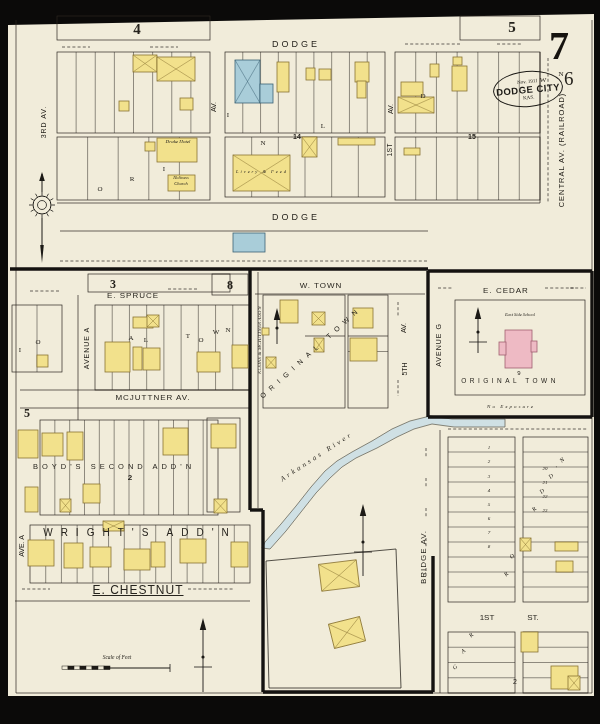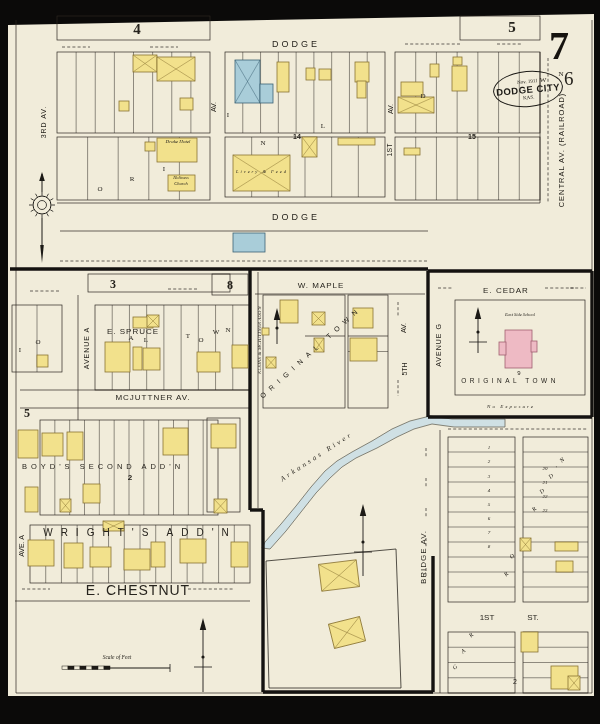--- a/index.html
+++ b/index.html
@@ -484,25 +484,25 @@
       <rect x="86" y="666" width="6" height="3.6" fill="#f1ecda" stroke="#1c1a16" stroke-width="0.5"></rect>
       <rect x="92" y="666" width="6" height="3.6" fill="#1c1a16" stroke="#1c1a16" stroke-width="0.5"></rect>
       <rect x="98" y="666" width="6" height="3.6" fill="#f1ecda" stroke="#1c1a16" stroke-width="0.5"></rect>
       <rect x="104" y="666" width="6" height="3.6" fill="#1c1a16" stroke="#1c1a16" stroke-width="0.5"></rect>
       <line x1="170" y1="664" x2="170" y2="672" stroke="#1c1a16" stroke-width="0.8"></line>
     </g>
   </svg>
 <div id="labels">
     <span class="lbl" style="left: 296px; top: 44px; font-size: 9px; letter-spacing: 3px; transform: translate(-50%, -50%) rotate(0deg);">DODGE</span>
     <span class="lbl" style="left: 296px; top: 217px; font-size: 9px; letter-spacing: 3px; transform: translate(-50%, -50%) rotate(0deg);">DODGE</span>
-    <span class="lbl" style="left: 133px; top: 296px; font-size: 8px; letter-spacing: 1px; transform: translate(-50%, -50%) rotate(0deg); margin-top: 36px;">E. SPRUCE</span>
+    <span class="lbl" style="left: 133px; top: 296px; font-size: 8px; letter-spacing: 1px; transform: translate(-50%, -50%) rotate(0deg);">E. SPRUCE</span>
     <span class="lbl" style="left: 153px; top: 398px; font-size: 8px; letter-spacing: 1px; transform: translate(-50%, -50%) rotate(0deg);">MCJUTTNER AV.</span>
-    <span class="lbl" style="left: 321px; top: 286px; font-size: 8px; letter-spacing: 1px; transform: translate(-50%, -50%) rotate(0deg);">W. MAPLE</span>
+    <span class="lbl" style="left: 321px; top: 286px; font-size: 8px; letter-spacing: 1px; transform: translate(-50%, -50%) rotate(0deg);">W. TOWN</span>
     <span class="lbl" style="left: 506px; top: 291px; font-size: 8px; letter-spacing: 1px; transform: translate(-50%, -50%) rotate(0deg);">E. CEDAR</span>
-    <span class="lbl" style="left: 138px; top: 590px; font-size: 14px; letter-spacing: 1px; transform: translate(-50%, -50%) rotate(0deg);">E. CHESTNUT</span>
+    <span class="lbl" style="left: 138px; top: 590px; font-size: 12px; letter-spacing: 1px; transform: translate(-50%, -50%) rotate(0deg); text-decoration: underline;">E. CHESTNUT</span>
     <span class="lbl" style="left: 487px; top: 618px; font-size: 8px; transform: translate(-50%, -50%) rotate(0deg);">1ST</span>
     <span class="lbl" style="left: 533px; top: 618px; font-size: 8px; transform: translate(-50%, -50%) rotate(0deg);">ST.</span>
     <span class="lbl" style="left: 424px; top: 557px; font-size: 8px; letter-spacing: 1px; transform: translate(-50%, -50%) rotate(-90deg);">BRIDGE AV.</span>
     <span class="lbl" style="left: 86px; top: 348px; font-size: 7px; letter-spacing: 1px; transform: translate(-50%, -50%) rotate(-90deg);">AVENUE A</span>
     <span class="lbl" style="left: 438px; top: 345px; font-size: 7px; letter-spacing: 1px; transform: translate(-50%, -50%) rotate(-90deg);">AVENUE G</span>
     <span class="lbl" style="left: 21px; top: 546px; font-size: 7px; transform: translate(-50%, -50%) rotate(-90deg);">AVE. A</span>
     <span class="lbl" style="left: 43px; top: 122px; font-size: 7px; letter-spacing: 1px; transform: translate(-50%, -50%) rotate(-90deg);">3RD AV.</span>
     <span class="lbl" style="left: 213px; top: 107px; font-size: 7px; transform: translate(-50%, -50%) rotate(-90deg);">AV.</span>
     <span class="lbl" style="left: 390px; top: 109px; font-size: 7px; transform: translate(-50%, -50%) rotate(-90deg);">AV.</span>
     <span class="lbl" style="left: 389px; top: 150px; font-size: 7px; transform: translate(-50%, -50%) rotate(-90deg);">1ST</span>
@@ -511,21 +511,21 @@
     <span class="lbl sb" style="left: 137px; top: 29px; font-size: 15px; transform: translate(-50%, -50%) rotate(0deg);">4</span>
     <span class="lbl sb" style="left: 512px; top: 27px; font-size: 15px; transform: translate(-50%, -50%) rotate(0deg);">5</span>
     <span class="lbl sb" style="left: 113px; top: 284px; font-size: 12px; transform: translate(-50%, -50%) rotate(0deg);">3</span>
     <span class="lbl sb" style="left: 230px; top: 285px; font-size: 12px; transform: translate(-50%, -50%) rotate(0deg);">8</span>
     <span class="lbl sb" style="left: 27px; top: 413px; font-size: 12px; transform: translate(-50%, -50%) rotate(0deg);">5</span>
     <span class="lbl b" style="left: 297px; top: 136px; font-size: 7px; transform: translate(-50%, -50%) rotate(0deg);">14</span>
     <span class="lbl b" style="left: 472px; top: 136px; font-size: 7px; transform: translate(-50%, -50%) rotate(0deg);">15</span>
     <span class="lbl b" style="left: 130px; top: 478px; font-size: 8px; transform: translate(-50%, -50%) rotate(0deg);">2</span>
     <span class="lbl" style="left: 519px; top: 373px; font-size: 6px; transform: translate(-50%, -50%) rotate(0deg);">9</span>
     <span class="lbl" style="left: 515px; top: 681px; font-size: 7px; transform: translate(-50%, -50%) rotate(0deg);">2</span>
-    <span class="lbl" style="left: 103px; top: 467px; font-size: 7.5px; letter-spacing: 4px; transform: translate(-50%, -50%) rotate(0deg);">BOYD'S  SECOND  ADD'N</span>
+    <span class="lbl" style="left: 114px; top: 467px; font-size: 7.5px; letter-spacing: 4px; transform: translate(-50%, -50%) rotate(0deg);">BOYD'S  SECOND  ADD'N</span>
     <span class="lbl" style="left: 140px; top: 533px; font-size: 10px; letter-spacing: 8px; transform: translate(-50%, -50%) rotate(0deg);">WRIGHT'S  ADD'N</span>
     <span class="lbl" style="left: 311px; top: 352px; font-size: 7px; letter-spacing: 6px; transform: translate(-50%, -50%) rotate(-42deg);">ORIGINAL  TOWN</span>
     <span class="lbl" style="left: 510px; top: 381px; font-size: 6.5px; letter-spacing: 3.5px; transform: translate(-50%, -50%) rotate(0deg);">ORIGINAL  TOWN</span>
     <span class="lbl i" style="left: 259px; top: 340px; font-size: 5px; transform: translate(-50%, -50%) rotate(-90deg);">KLEINE &amp; MCJUTTNER ADD'N</span>
     <span class="lbl i" style="left: 178px; top: 141px; font-size: 5px; transform: translate(-50%, -50%) rotate(0deg);">Drake Hotel</span>
     <span class="lbl i" style="left: 181px; top: 178px; font-size: 4.5px; transform: translate(-50%, -50%) rotate(0deg);">Holiness</span>
     <span class="lbl i" style="left: 181px; top: 184px; font-size: 4.5px; transform: translate(-50%, -50%) rotate(0deg);">Church</span>
     <span class="lbl i" style="left: 262px; top: 172px; font-size: 4.5px; letter-spacing: 2px; transform: translate(-50%, -50%) rotate(0deg);">Livery &amp; Feed</span>
     <span class="lbl i" style="left: 520px; top: 315px; font-size: 4.5px; transform: translate(-50%, -50%) rotate(0deg);">East Side School</span>
     <span class="lbl i" style="left: 511px; top: 406px; font-size: 5px; letter-spacing: 2px; transform: translate(-50%, -50%) rotate(0deg);">No Exposure</span>

